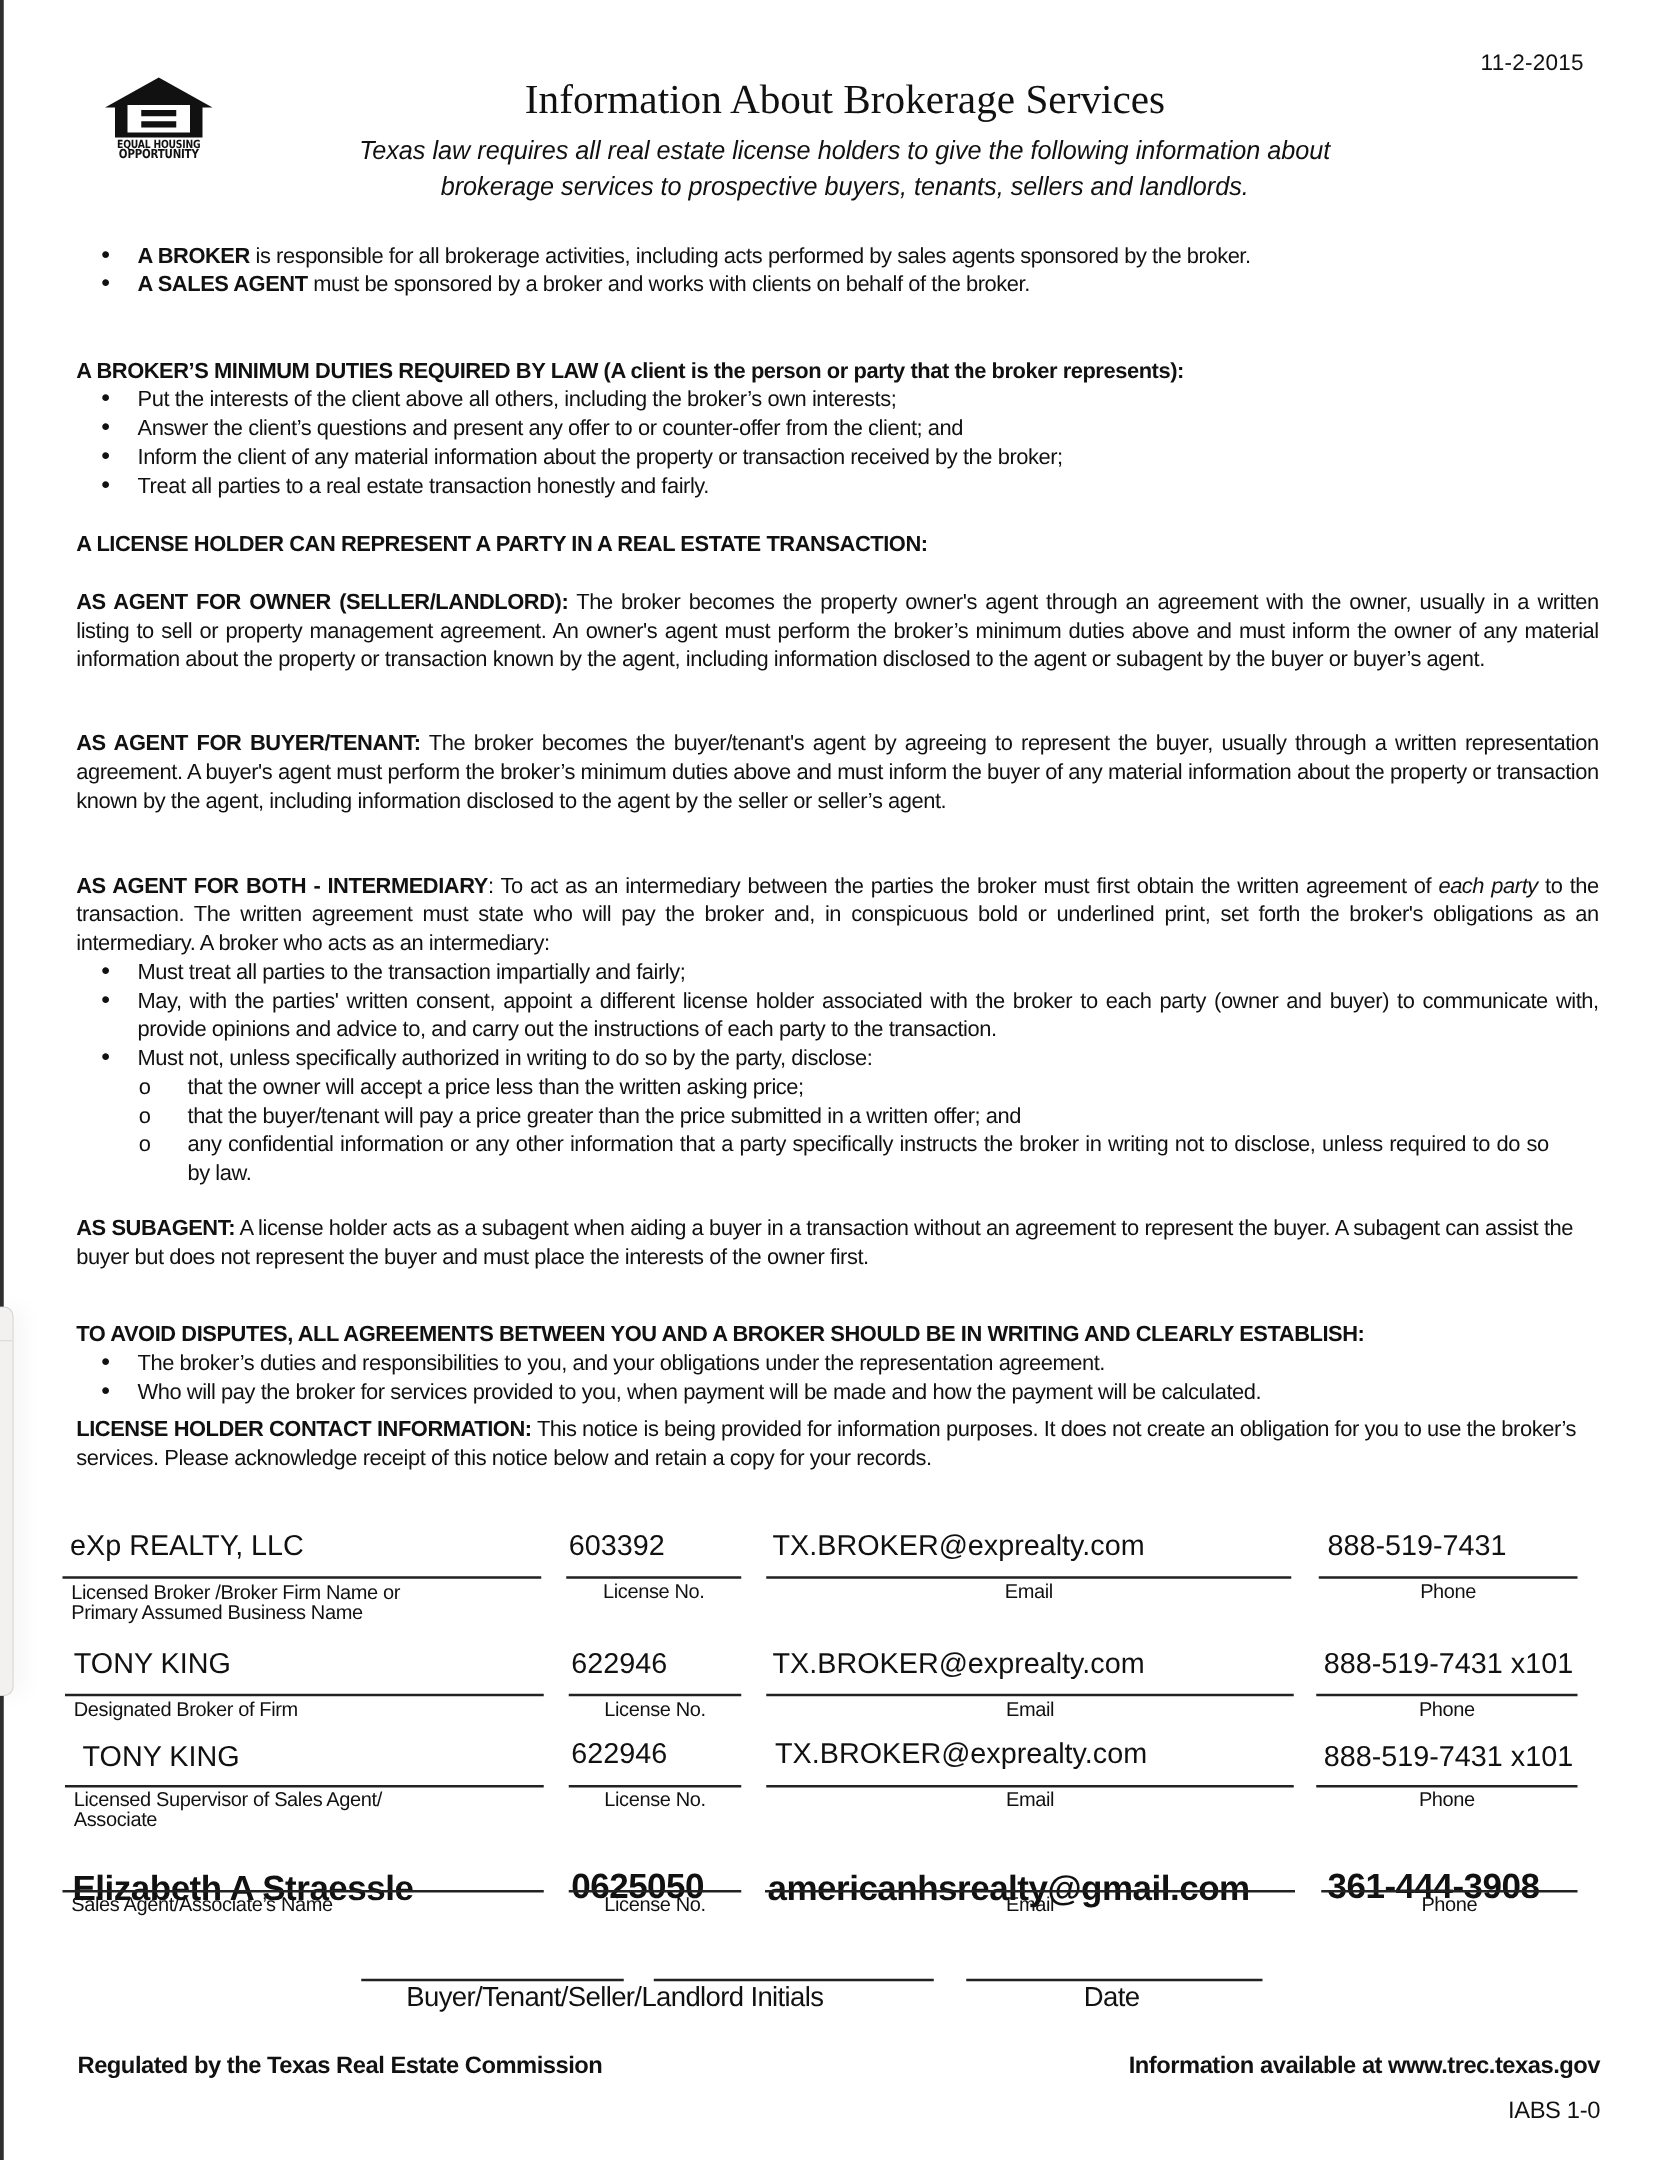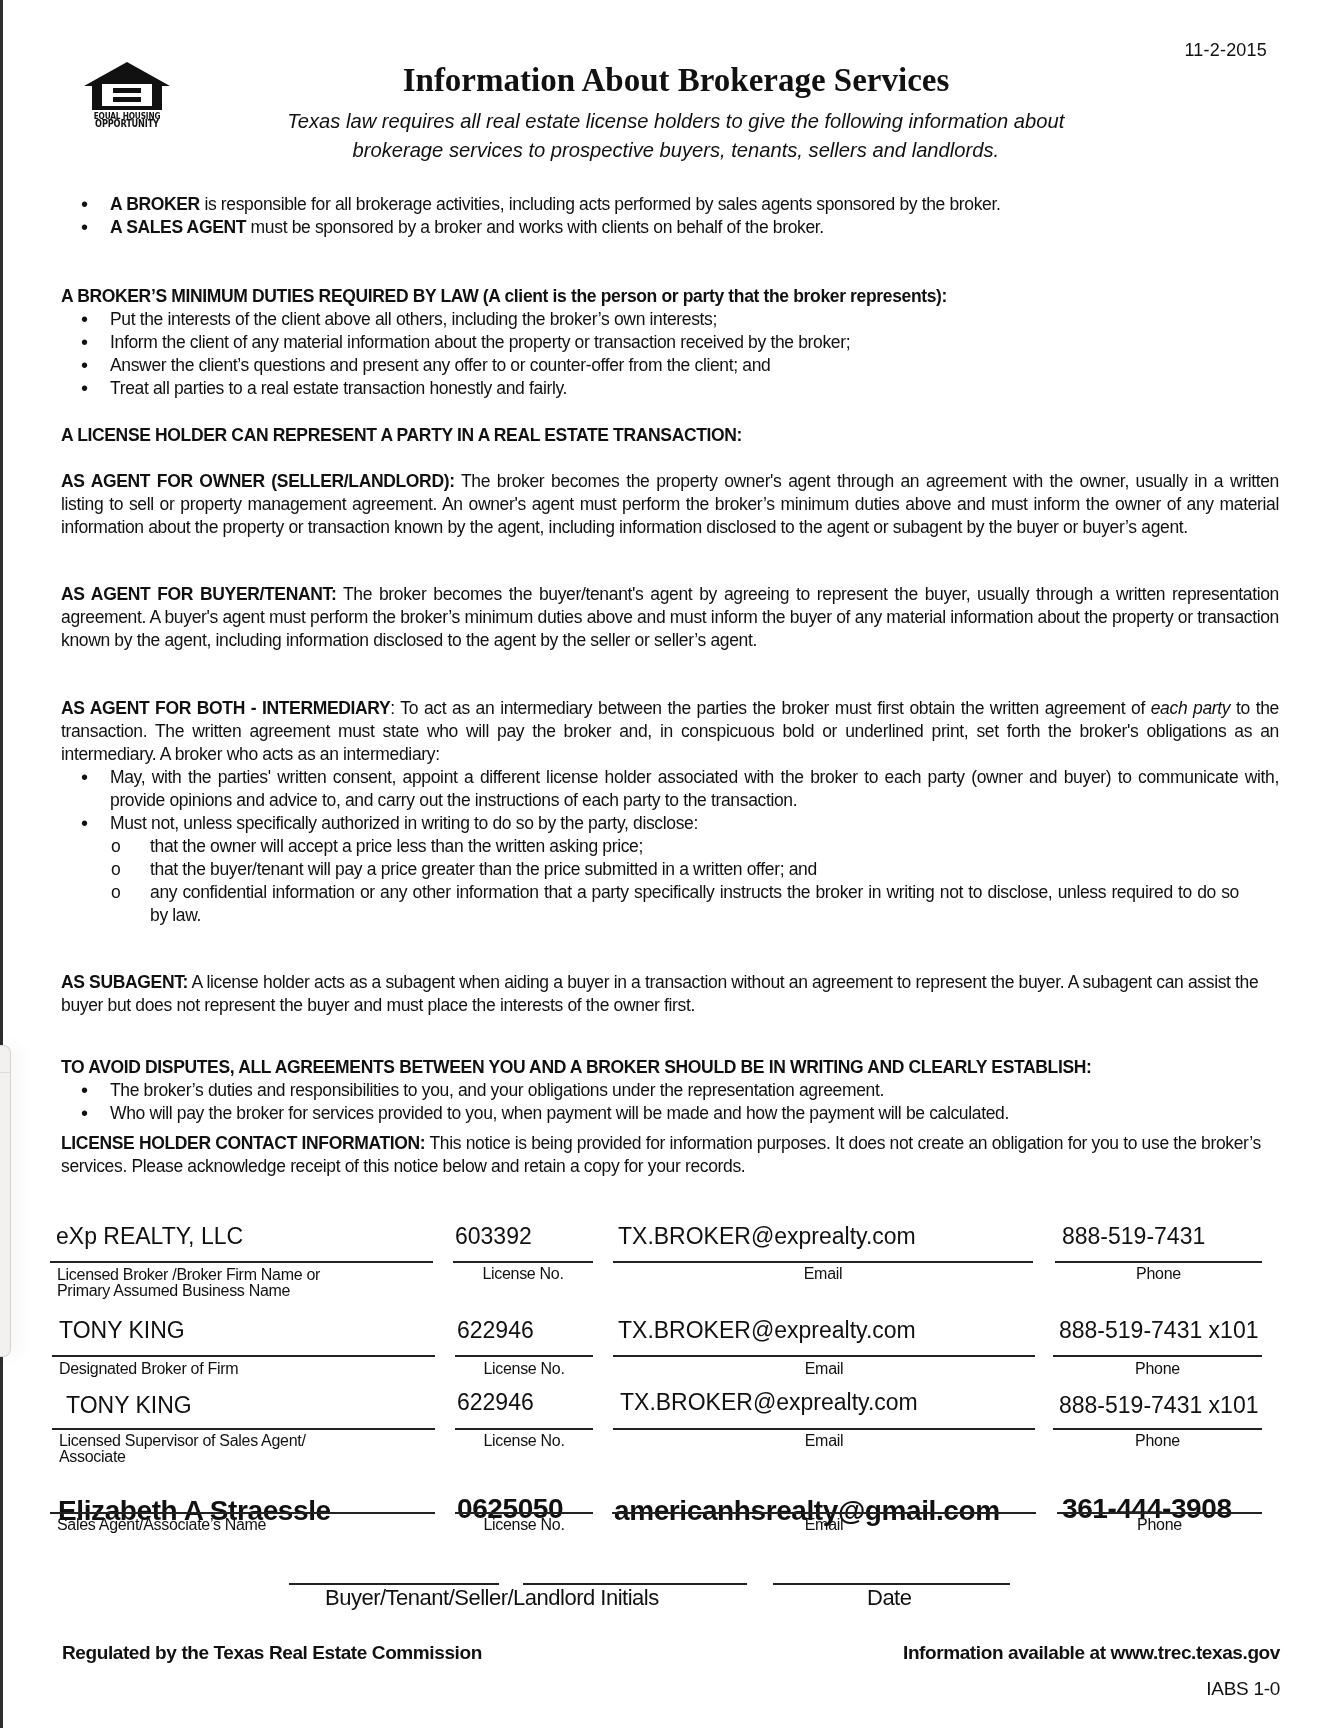--- a/index.html
+++ b/index.html
@@ -17,21 +17,21 @@
   .side-tab .tab-sep { position: absolute; left: 0; right: 0; top: 26px; height: 1px; background: #dcdcdc; }
 
   .doc-date { position: absolute; right: 75px; top: 40px; font-size: 18px; letter-spacing: 0.2px; }
 
   .logo { position: absolute; left: 82px; top: 60px; width: 90px; height: 76px; }
   .logo svg { display: block; }
   .logo .logo-text { font-family: "DejaVu Sans", sans-serif; font-weight: bold; font-size: 9px; line-height: 8px; text-align: center; transform: scaleX(0.82); transform-origin: center; letter-spacing: -0.2px; }
 
   .title {
     position: absolute; left: 0; right: 0; top: 62px; text-align: center;
-    font-family: "Liberation Serif", "DejaVu Serif", serif; font-weight: bold; font-size: 33px;
+    font-family: "Liberation Serif", "DejaVu Serif", serif; font-weight: normal; font-size: 33px;
     padding-left: 10px;
   }
   .subtitle {
     position: absolute; left: 0; right: 0; top: 106px; text-align: center;
     font-style: italic; font-size: 21px; line-height: 29px; padding-left: 10px;
     font-family: "Liberation Sans", sans-serif; transform: scaleX(0.96);
   }
 
   .body-text {
     position: absolute; left: 61px; width: 1218px;
@@ -93,39 +93,40 @@
   <ul class="bullets">
     <li><b>A BROKER</b><span> is responsible for all brokerage activities, including acts performed by sales agents sponsored by the broker.</span></li>
     <li><b>A SALES AGENT</b><span> must be sponsored by a broker and works with clients on behalf of the broker.</span></li>
   </ul>
 </div>
 
 <div class="body-text" style="top:285px;">
   <div class="heading">A BROKER’S MINIMUM DUTIES REQUIRED BY LAW (A client is the person or party that the broker represents):</div>
   <ul class="bullets">
     <li>Put the interests of the client above all others, including the broker’s own interests;</li>
+    <li>Answer the client’s questions and present any offer to or counter-offer from the client; and</li>
     <li>Inform the client of any material information  about the property or transaction received by the broker;</li>
-    <li>Answer the client’s questions and present any offer to or counter-offer from the client; and</li>
     <li>Treat all parties to a real estate transaction honestly and fairly.</li>
   </ul>
 </div>
 
 <div class="body-text heading" style="top:424px;">A LICENSE HOLDER CAN REPRESENT A PARTY IN A REAL ESTATE TRANSACTION:</div>
 
 <div class="body-text justify" style="top:470px;">
   <b>AS AGENT FOR OWNER (SELLER/LANDLORD):</b><span>  The broker becomes the property owner's agent through an agreement with the owner, usually in a written listing to sell or property management agreement. An owner's agent must perform the broker’s minimum duties above and must inform the owner of any material information about the property or transaction known by the agent, including information disclosed to the agent or subagent by the buyer or buyer’s agent.</span>
 </div>
 
 <div class="body-text justify" style="top:583px;">
   <b>AS AGENT FOR BUYER/TENANT:</b><span>  The broker becomes the buyer/tenant's agent by agreeing to represent the buyer, usually through a written representation agreement. A buyer's agent must perform the broker’s minimum duties above and must inform the buyer of any material information about the property or transaction known by the agent, including information disclosed to the agent by the seller or seller’s agent.</span>
 </div>
 
 <div class="body-text" style="top:697px;">
   <div class="justify"><b>AS AGENT FOR BOTH - INTERMEDIARY</b><span>:  To act as an intermediary between the parties the broker must first obtain the written agreement of </span><i>each party</i><span> to the transaction. The written agreement must state who will pay the broker and, in conspicuous bold or underlined print, set forth the broker's obligations as an intermediary. A broker who acts as an intermediary:</span></div>
   <ul class="bullets">
+    <li>Must treat all parties to the transaction impartially  and fairly;</li>
     <li class="justify">May, with the parties' written consent, appoint a different license holder associated with the broker to each party (owner and buyer) to communicate with, provide opinions and advice to, and carry out the instructions of each party to the transaction.</li>
     <li>Must not, unless specifically authorized in writing to do so by the party, disclose:</li>
   </ul>
   <ul class="circles">
     <li>that the owner will accept a price less than the written asking price;</li>
     <li>that the buyer/tenant will pay a price greater than the price submitted in a written offer;  and</li>
     <li class="justify" style="padding-right:40px;">any confidential information or any other information that a party specifically instructs the broker in writing not to disclose, unless required to do so by law.</li>
   </ul>
 </div>
 

